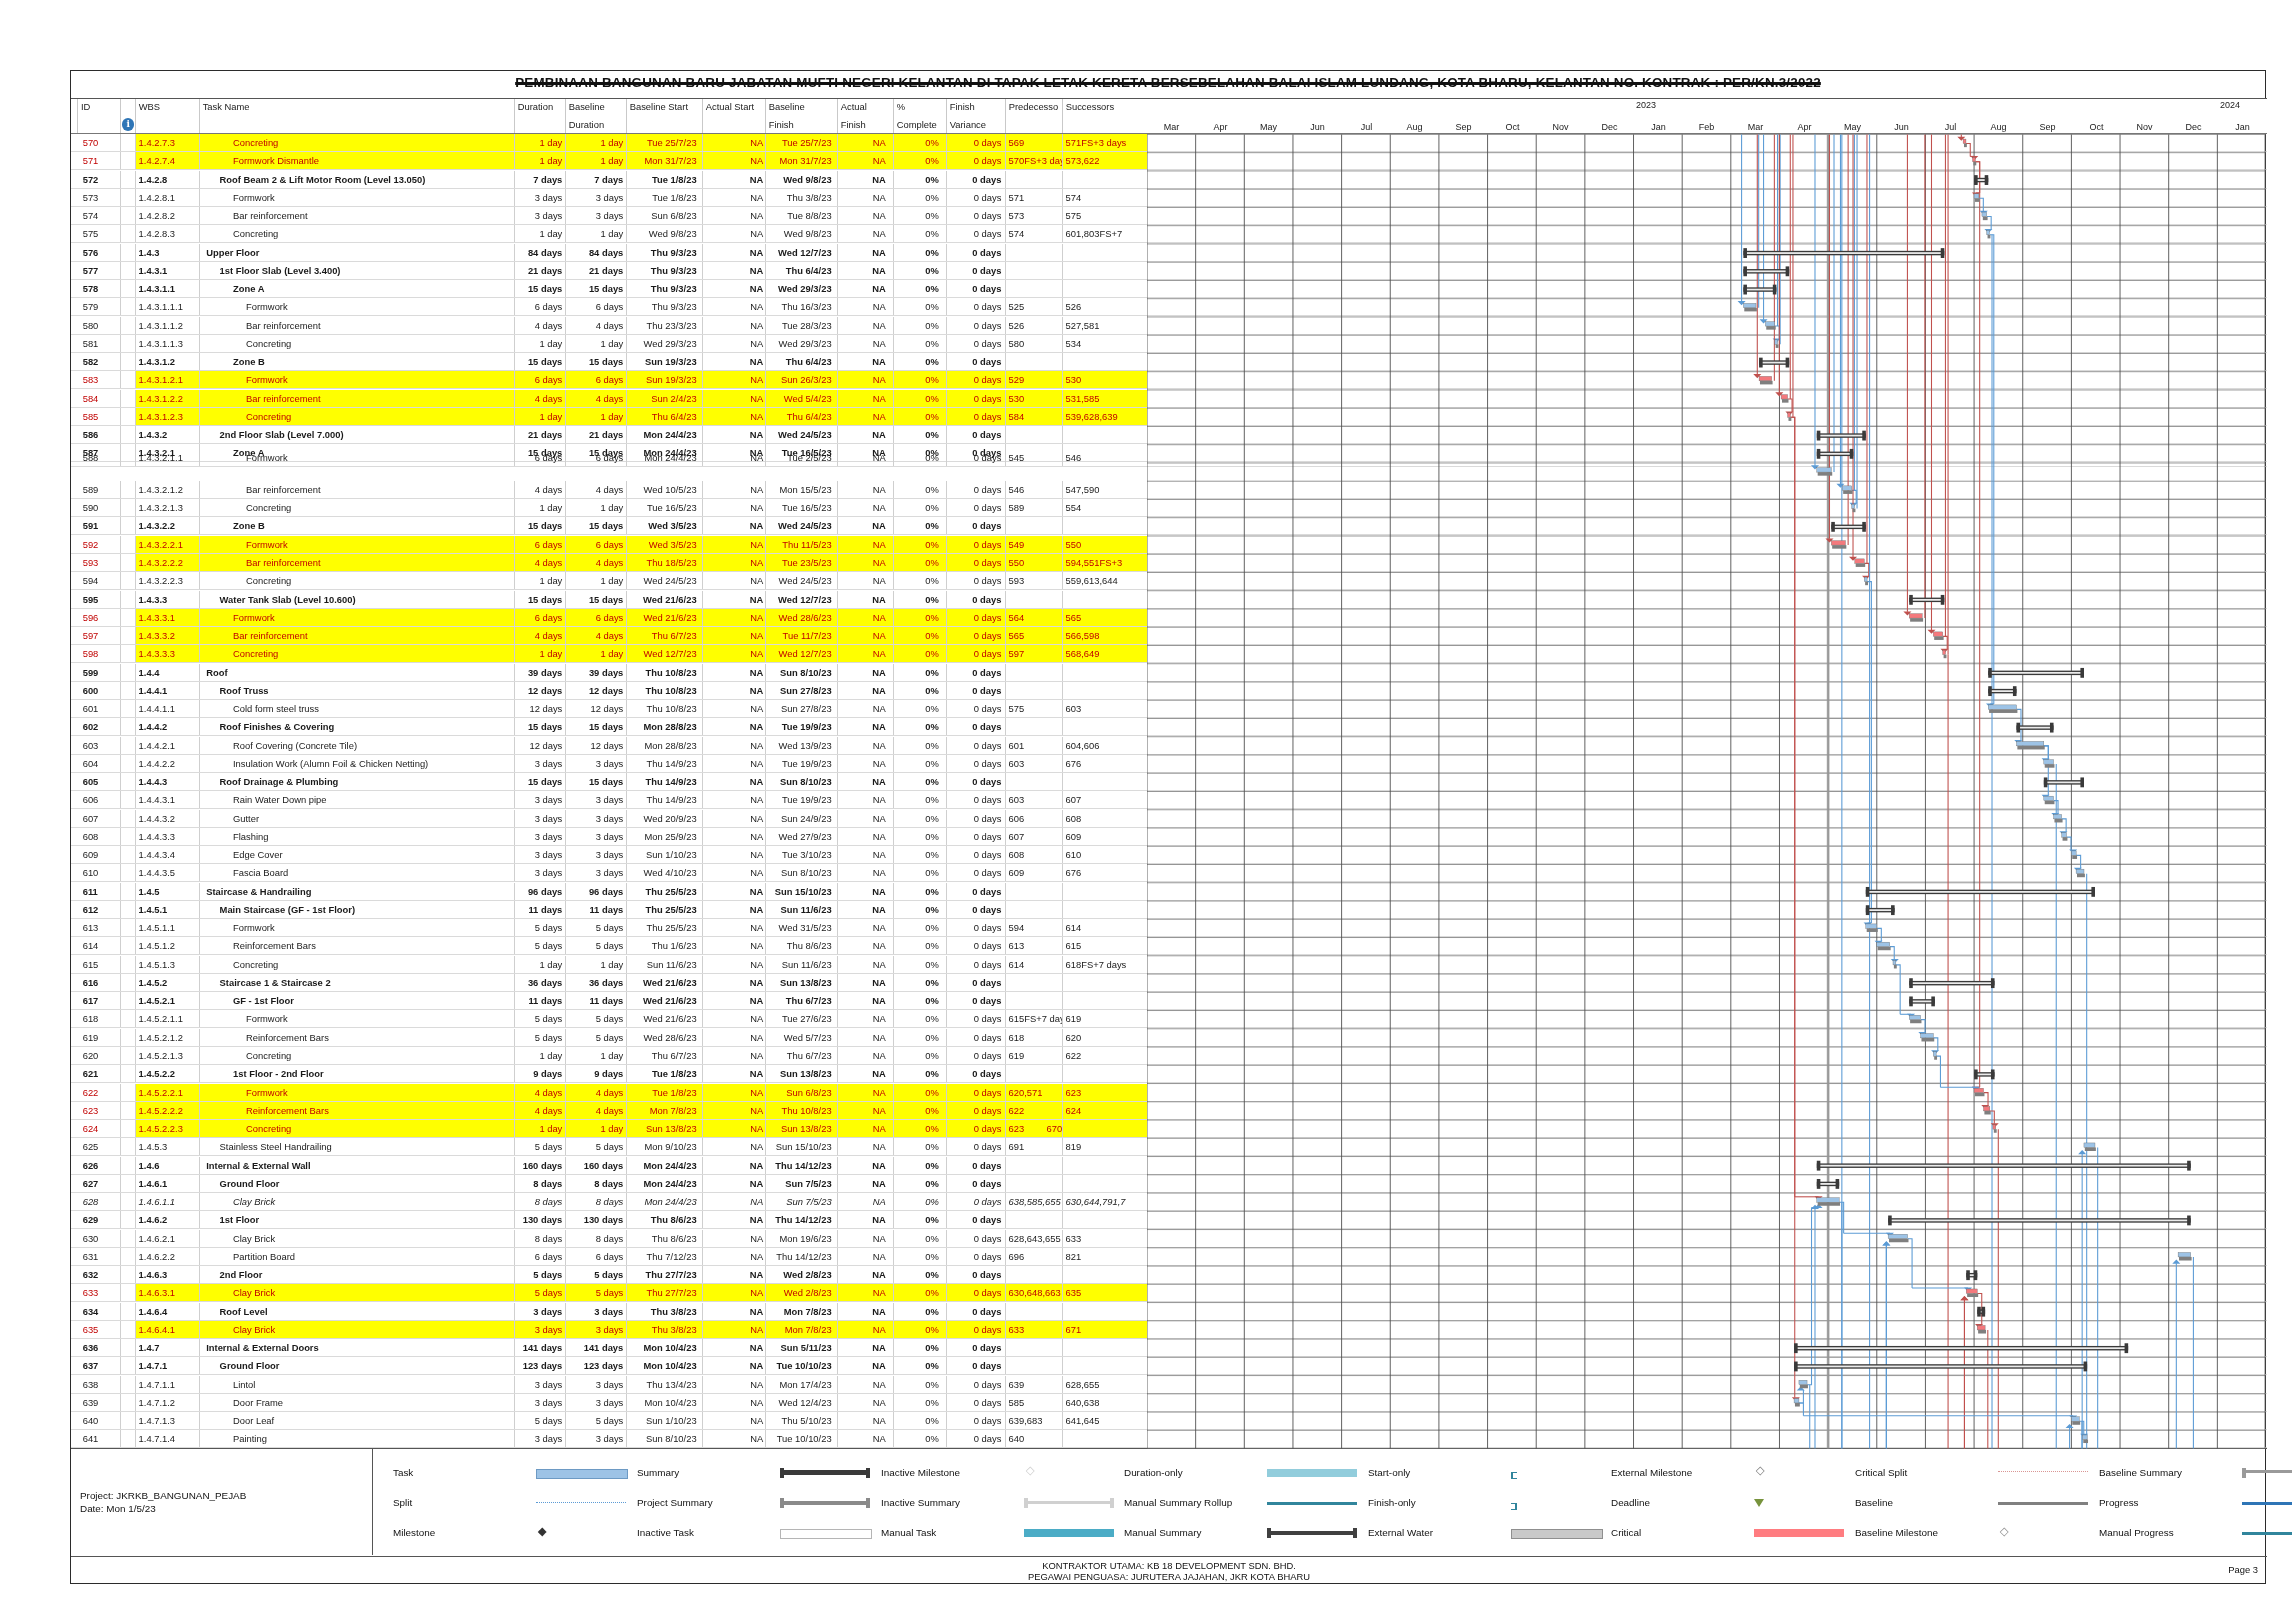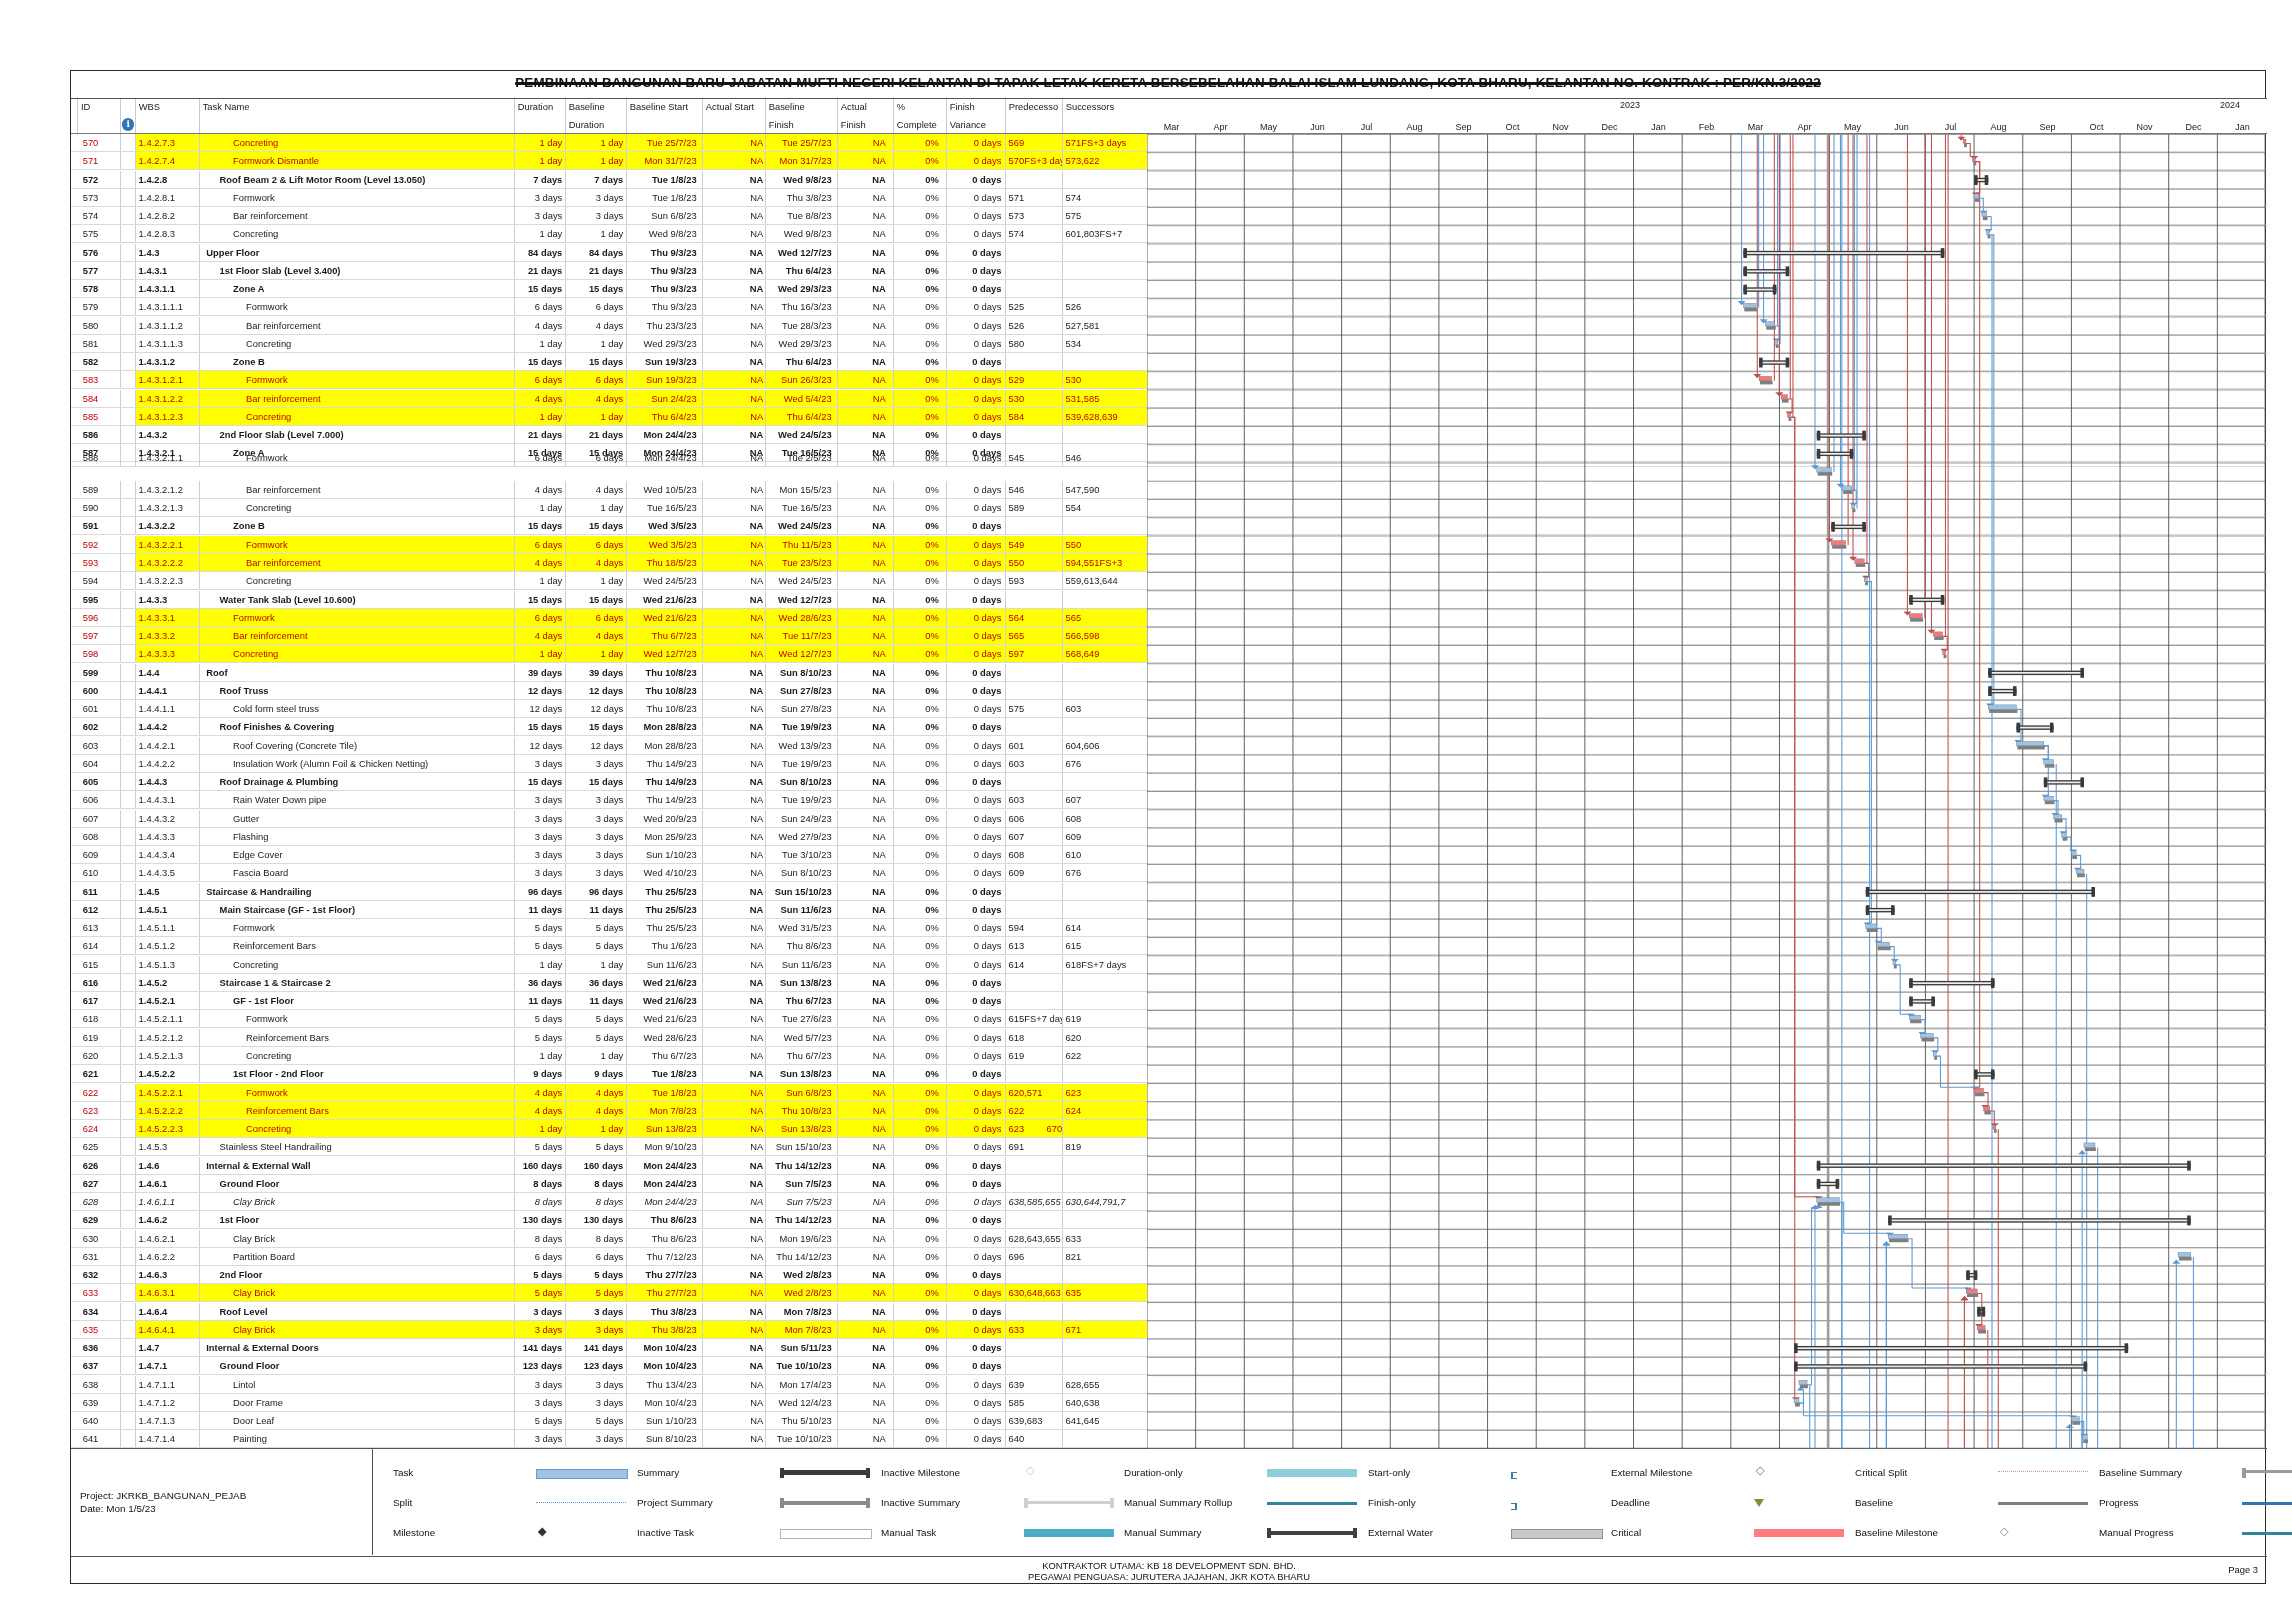--- a/index.html
+++ b/index.html
@@ -2191,21 +2191,21 @@
         <div class="mlab" style="left: 633px; width: 49px;">Apr</div>
         <div class="mlab" style="left: 681px; width: 49px;">May</div>
         <div class="mlab" style="left: 730px; width: 49px;">Jun</div>
         <div class="mlab" style="left: 779px; width: 49px;">Jul</div>
         <div class="mlab" style="left: 827px; width: 49px;">Aug</div>
         <div class="mlab" style="left: 876px; width: 49px;">Sep</div>
         <div class="mlab" style="left: 925px; width: 49px;">Oct</div>
         <div class="mlab" style="left: 973px; width: 49px;">Nov</div>
         <div class="mlab" style="left: 1022px; width: 49px;">Dec</div>
         <div class="mlab" style="left: 1071px; width: 49px;">Jan</div>
-        <div class="ylab" style="left: 473px;">2023</div>
+        <div class="ylab" style="left: 489px;">2023</div>
         <div class="ylab" style="left: 1073px;">2024</div>
       </div>
     <div id="chart"></div>
     <div id="legendband">
       <div id="projbox">
         <div>Project: JKRKB_BANGUNAN_PEJAB</div>
         <div>Date: Mon 1/5/23</div>
       </div>
       <div id="legenditems">
           <div class="legcell" style="left: 322px; top: 12.5px; width: 235px;">

